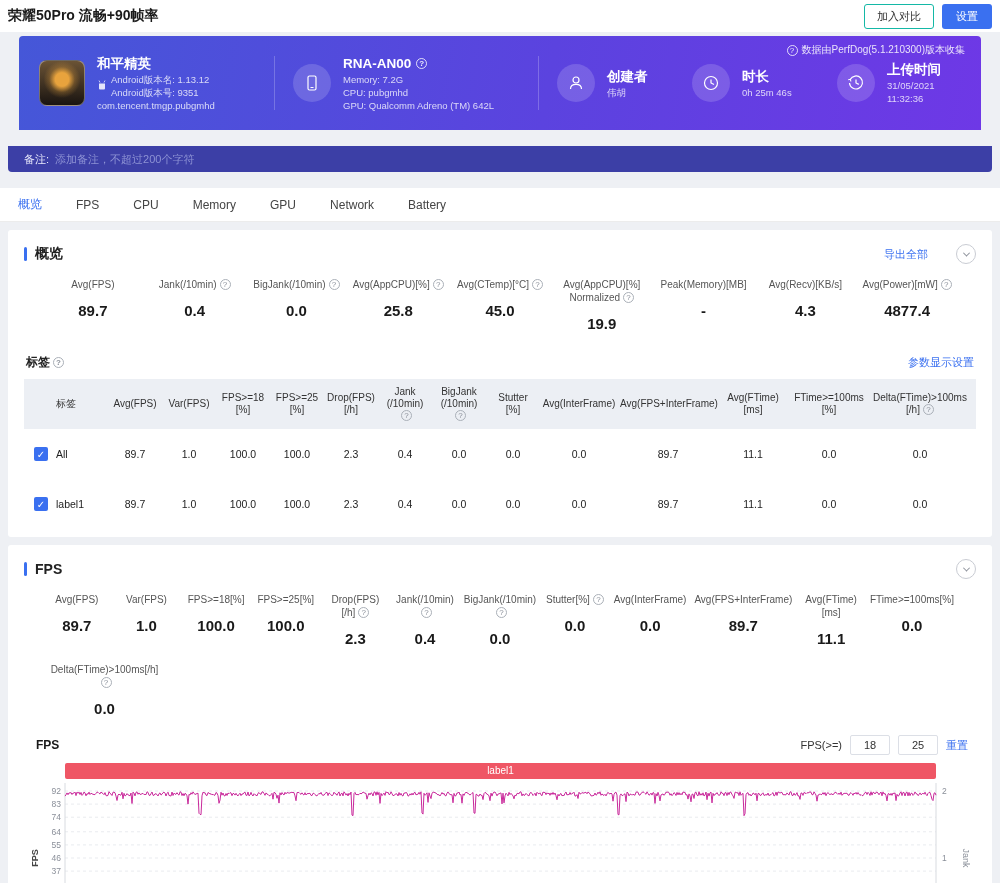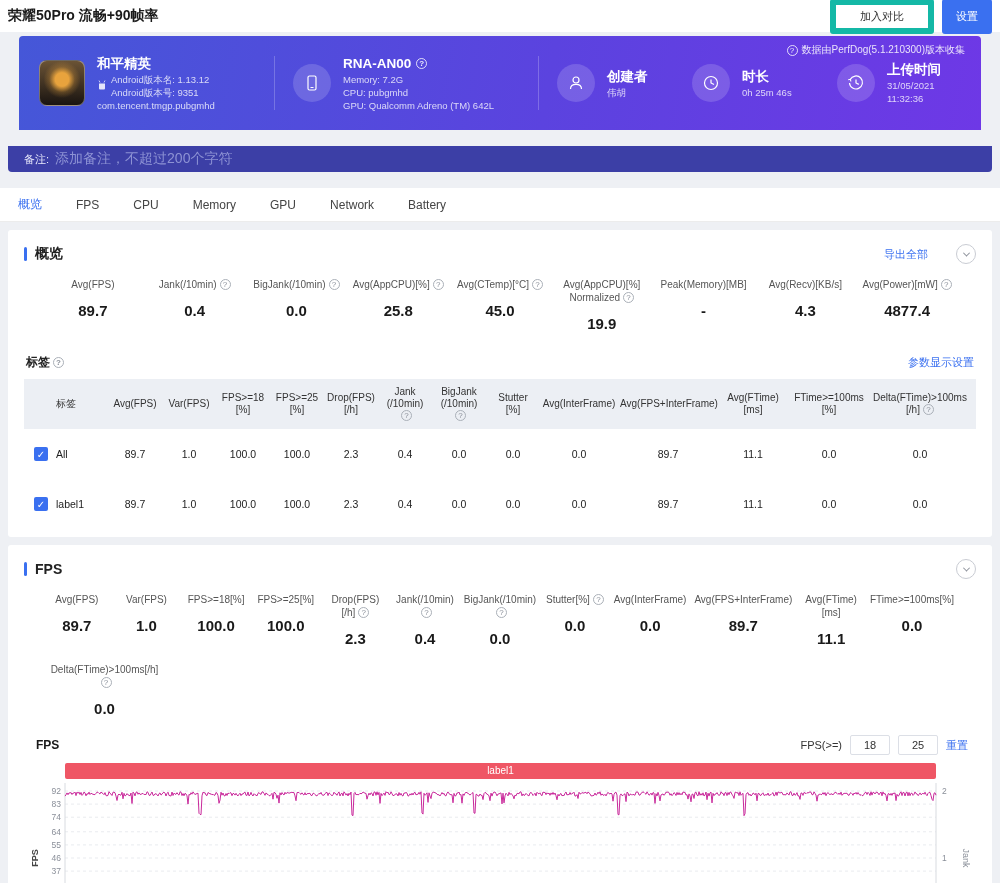--- a/index.html
+++ b/index.html
@@ -1,39 +1,39 @@
 <!DOCTYPE html>
 <html><head>
 <meta charset="utf-8">
 <style>
   *{box-sizing:border-box;margin:0;padding:0}
   html,body{width:1000px;height:883px;overflow:hidden}
   body{font-family:"Liberation Sans",sans-serif;background:#eef0f4;color:#222;font-size:12px}
   .topbar{height:32px;background:#fff;display:flex;align-items:center;justify-content:space-between;padding:0 8px}
   .page-title{font-size:14px;font-weight:bold;color:#1a1a1a}
   .topbar-actions{display:flex;gap:8px}
-  .btn-outline{font-size:11px;padding:4px 24px;border:6px solid #14b8a6;background:#fff;color:#333;border-radius:3px;cursor:pointer;font-family:inherit}
+  .btn-outline{font-size:11px;padding:4px 12px;border:1px solid #14b8a6;background:#fff;color:#333;border-radius:3px;cursor:pointer;font-family:inherit}
   .btn-primary{font-size:11px;padding:4px 14px;border:none;background:#3a70f0;color:#fff;border-radius:3px;cursor:pointer;font-family:inherit}
   .banner{position:relative;margin:4px 19px 0;height:94px;border-radius:4px 4px 0 0;background:linear-gradient(100deg,#4557d8 0%,#5b43df 55%,#6e38e6 100%);display:flex;align-items:center;padding:0 20px;color:#fff}
   .collect-note{position:absolute;top:7px;right:16px;font-size:10px;color:rgba(255,255,255,.85);display:flex;align-items:center;gap:4px}
   .banner-seg{display:flex;align-items:center;gap:12px}
   .seg-app{flex:0 0 235px}
   .seg-device{flex:0 0 245px}
   .seg-creator{flex:0 0 135px}
   .seg-duration{flex:0 0 145px}
   .seg-upload{flex:1}
   .vdivider{width:1px;height:54px;background:rgba(255,255,255,.22);margin-right:18px}
   .app-icon{width:46px;height:46px;border-radius:8px;flex:0 0 46px;border:1px solid rgba(255,255,255,.35);background:radial-gradient(circle at 50% 42%,#e8a33d 0 20%,rgba(232,163,61,.25) 38%,transparent 55%),linear-gradient(180deg,#6b5335,#191411)}
   .seg-title{font-size:13.5px;font-weight:bold;line-height:18px;display:flex;align-items:center;gap:5px}
   .seg-sub{font-size:9.5px;color:rgba(255,255,255,.78);line-height:13px}
   .android-row{display:flex;align-items:center;gap:4px}
   .circle-icon{width:38px;height:38px;border-radius:50%;background:rgba(255,255,255,.16);display:flex;align-items:center;justify-content:center;flex:0 0 38px}
   .remark-bar{margin:16px 8px;height:26px;background:#3c3fa6;border-radius:0 0 4px 4px;display:flex;align-items:center;padding:0 16px;gap:6px}
   .remark-label{font-size:11px;color:#e8e9fb}
-  .remark-placeholder{font-size:14px;color:#8d92d4;cursor:text}
+  .remark-placeholder{font-size:11px;color:#8d92d4;cursor:text}
   .tabbar{margin-top:4px;background:#fff;height:34px;display:flex;align-items:center;padding:0 18px;gap:34px;border-bottom:1px solid #ececec}
   .tab{font-size:12px;color:#444;cursor:pointer;height:34px;display:flex;align-items:center}
   .tab.active{color:#3a70f0}
   .card{margin:8px;background:#fff;border-radius:3px;padding:10px 16px 8px}
   .card-header{display:flex;align-items:center;justify-content:space-between;padding:4px 0 6px}
   .title-wrap{display:flex;align-items:center;gap:8px;font-size:14px;font-weight:bold}
   .title-bar{width:3px;height:14px;background:#3a70f0;border-radius:2px;display:inline-block}
   .header-right{display:flex;align-items:center;gap:28px}
   a.blue-link{font-size:11px;color:#3a70f0;text-decoration:none;cursor:pointer}
   .collapse-btn{width:20px;height:20px;border:1px solid #c9ccd3;border-radius:50%;display:flex;align-items:center;justify-content:center;cursor:pointer;background:#fff}

